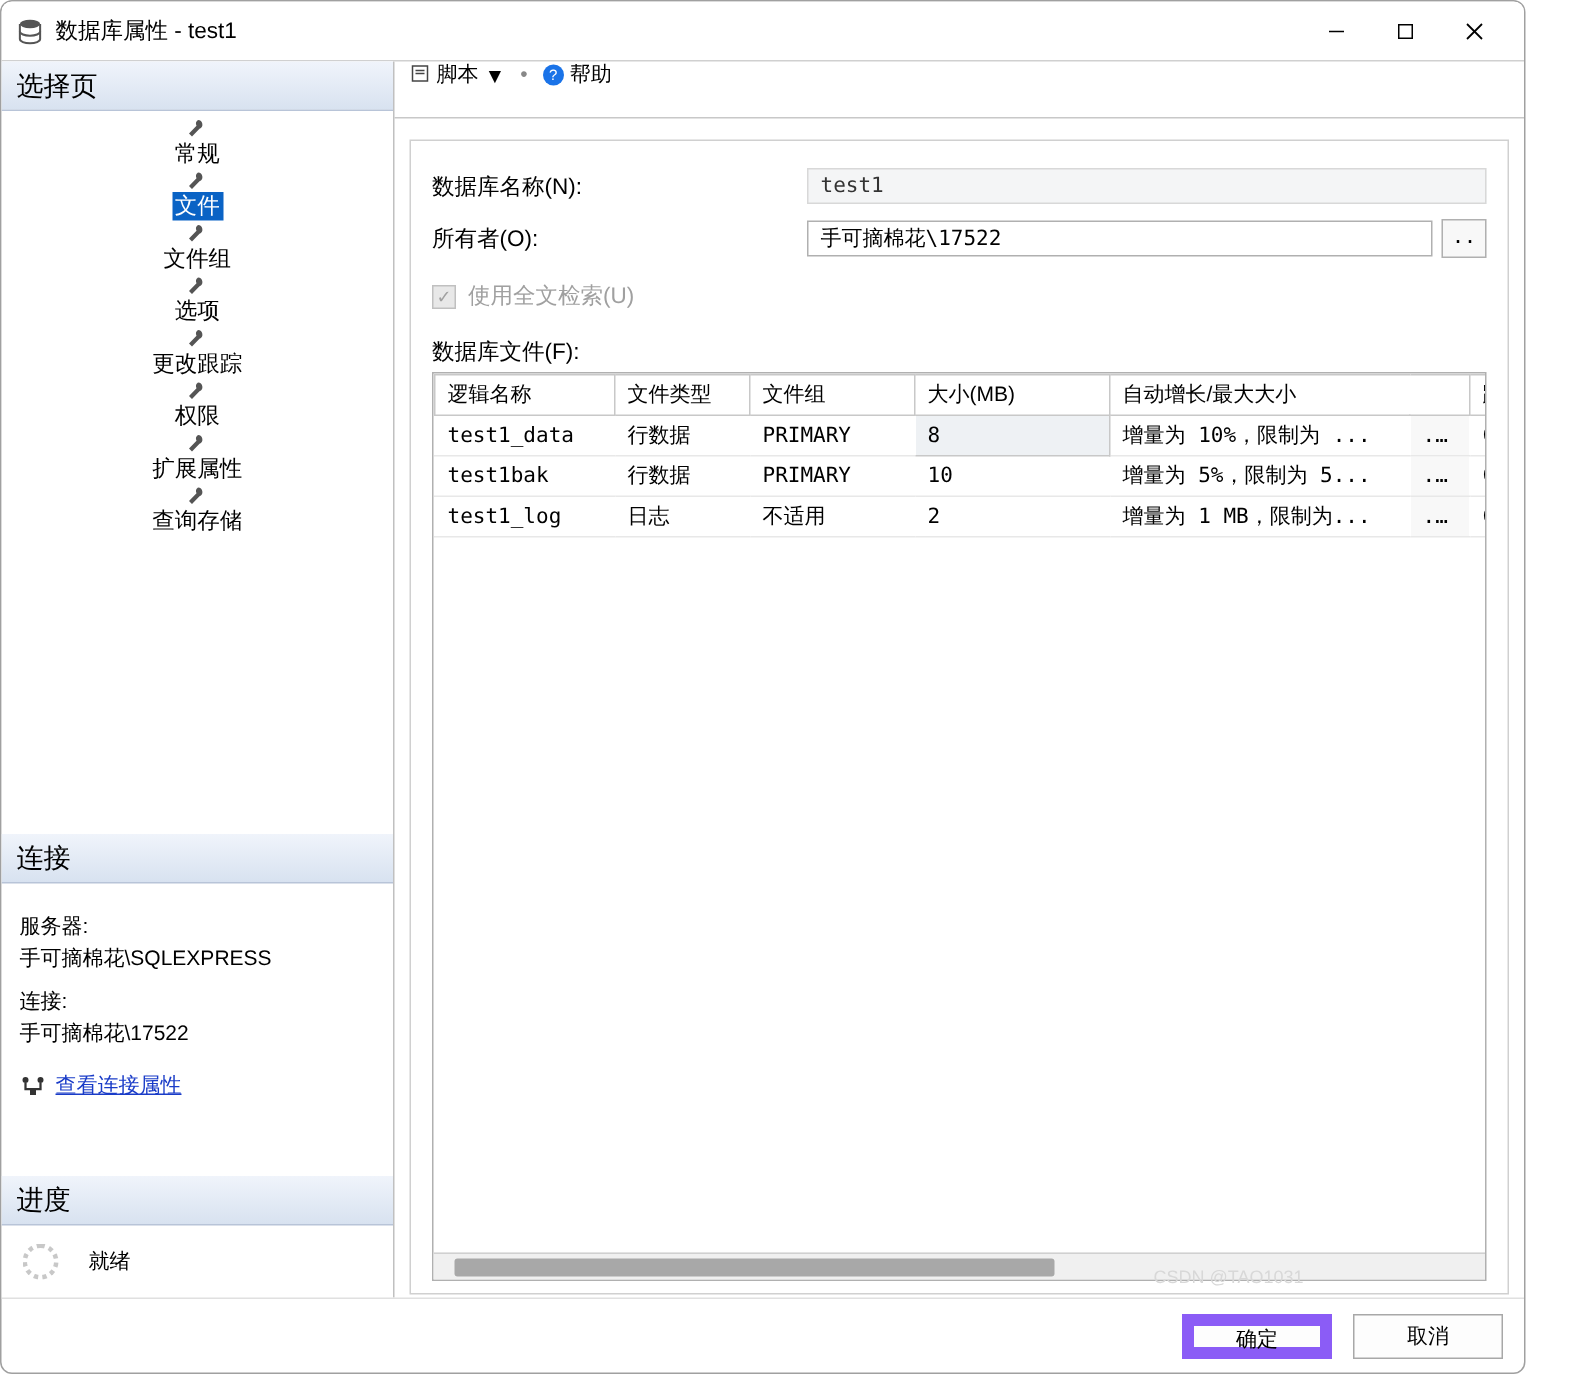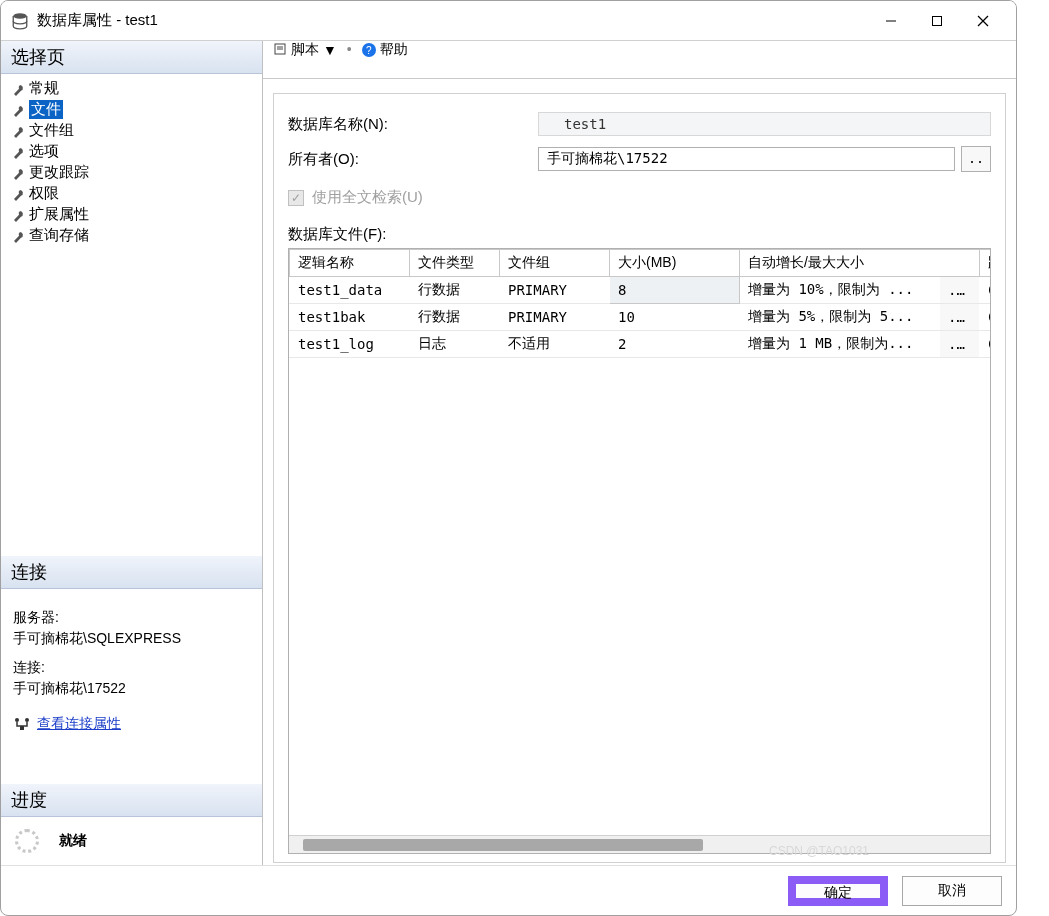--- a/index.html
+++ b/index.html
@@ -63,24 +63,25 @@
       border-bottom: 1px solid #b8c4d8;
       padding: 4px 10px;
       font-size: 18px;
     }
     .nav-list {
       padding: 4px 6px;
       flex-shrink: 0;
     }
     .nav-item {
       display: flex;
-      align-items: flex-end;
+      align-items: center;
       padding: 1px 4px;
       cursor: pointer;
       font-size: 15px;
+      flex-direction: column;
     }
     .nav-item .wrench {
       width: 14px; height: 14px;
       margin-right: 4px;
       display: inline-flex;
     }
     .nav-item.selected .nav-label {
       background: #0a63c5;
       color: #fff;
       padding: 0 2px;
@@ -88,21 +89,21 @@
     .nav-spacer { flex: 1; }
     .conn-body { padding: 10px 12px; font-size: 14px; line-height: 1.5; }
     .conn-label { margin-top: 8px; }
     .conn-link {
       color: #1a3cc8;
       text-decoration: underline;
       cursor: pointer;
       margin-left: 6px;
     }
     .conn-link-row { display: flex; align-items: center; margin-top: 14px; }
-    .progress-body { padding: 12px 14px; display: flex; align-items: center; font-weight: bold; }
+    .progress-body { padding: 12px 14px; display: flex; align-items: center; }
     .spinner {
       width: 24px; height: 24px;
       border: 3px dotted #c8c8c8;
       border-radius: 50%;
       margin-right: 20px;
     }
     .content {
       flex: 1;
       display: flex;
       flex-direction: column;
@@ -146,21 +147,21 @@
     .form-row {
       display: flex;
       align-items: center;
       margin-bottom: 10px;
     }
     .form-row .lbl { width: 250px; font-size: 15px; }
     .form-row .val-static {
       flex: 1;
       background: #f4f5f6;
       border: 1px solid #d8d8d8;
-      padding: 3px 25px;
+      padding: 3px 8px;
       font-family: Consolas, monospace;
       font-size: 14px;
       color: #333;
     }
     .form-row .val-input {
       flex: 1;
       border: 1px solid #b0b0b0;
       padding: 3px 8px;
       font-family: Consolas, monospace;
       font-size: 14px;

